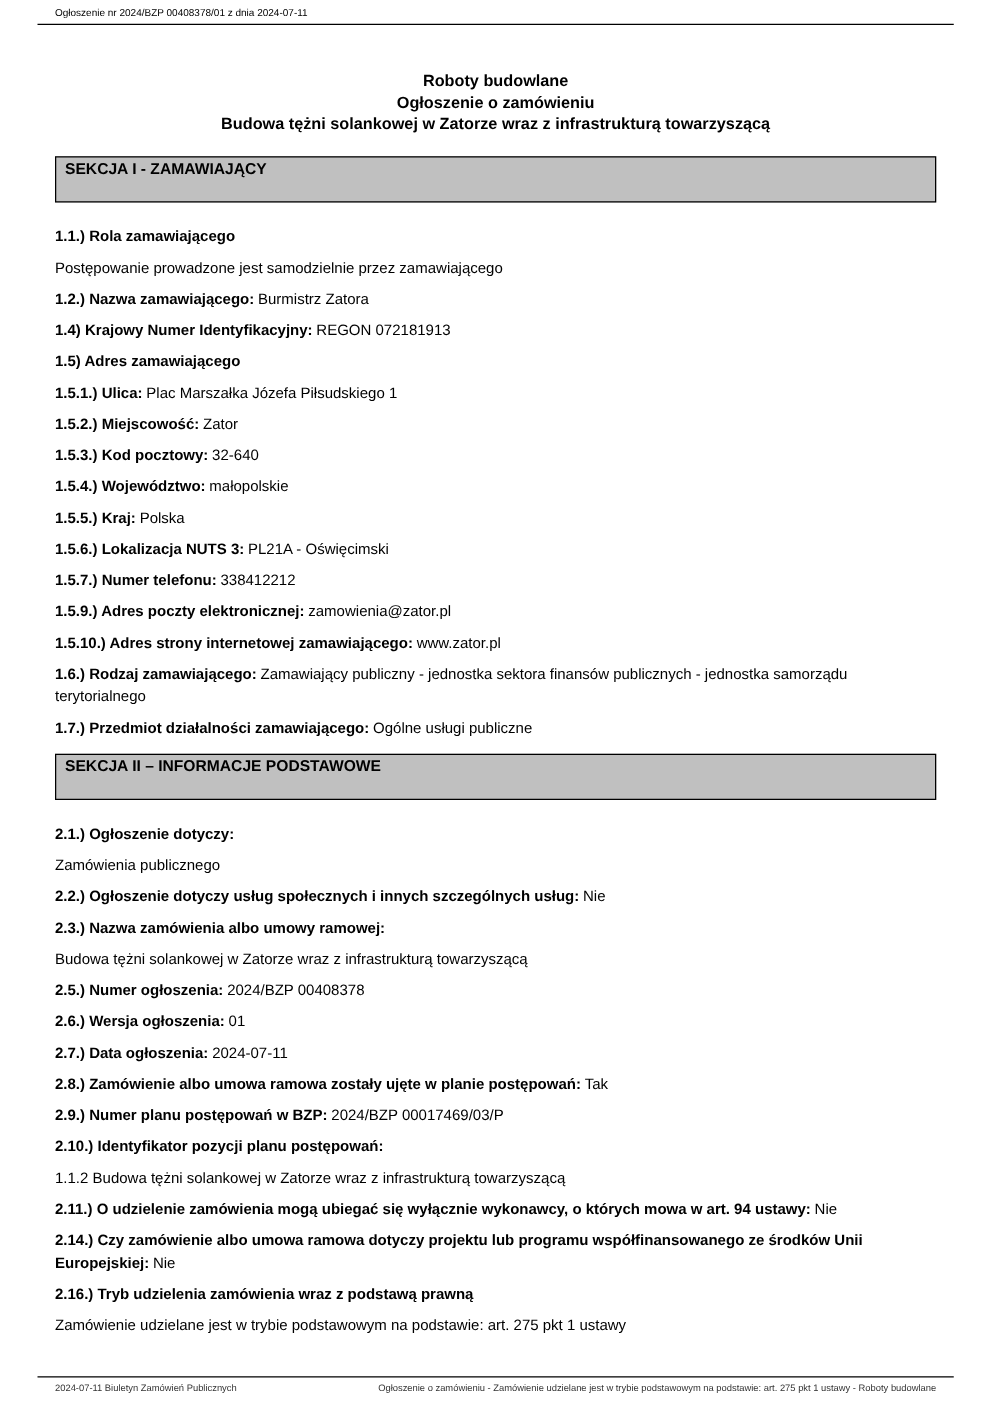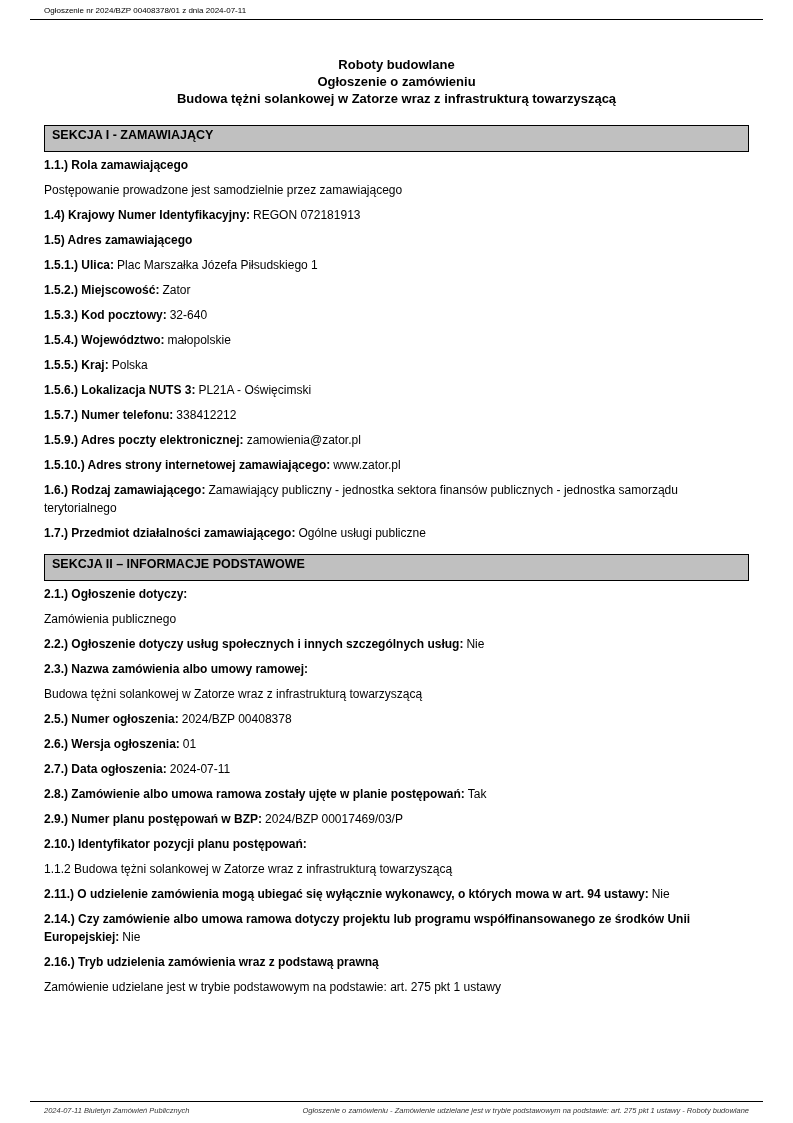--- a/index.html
+++ b/index.html
@@ -31,22 +31,22 @@
     line-height: 17px;
     margin-top: 36px;
     margin-bottom: 18px;
   }
   .section-bar {
     background: var(--bar-bg, #c0c0c0);
     border: 1.5px solid var(--bar-border, #000);
     font-weight: bold;
     font-size: 12.5px;
     line-height: 15px;
-    padding: 2px 7px 8px 7px;
-    margin: 12px 0 4px 0;
+    padding: 2px 7px 18px 7px;
+    margin: 12px 0 18px 0;
   }
   .item {
     font-size: 12px;
     line-height: 18px;
     margin: 0 0 7px 0;
   }
   .item .val { margin-left: 3px; }
   .page-footer {
     position: absolute;
     left: 30px;
@@ -54,21 +54,20 @@
     bottom: 8px;
   }
   .footer-rule { border-top: 1.5px solid #000; height: 0; }
   .footer-row {
     display: flex;
     justify-content: space-between;
     padding: 4px 14px 0 14px;
     font-size: 7.5px;
     line-height: 9px;
     color: #333;
-    font-style: italic;
   }
   .footer-row .right { text-align: right; margin-left: 26px; }
 </style>
 </head>
 <body>
 
 <div class="page">
 
   <div class="header-line">
     <span>Ogłoszenie nr 2024/BZP 00408378/01 z dnia 2024-07-11</span>
@@ -78,20 +77,21 @@
   <div class="doc-title">
     <div>Roboty budowlane</div>
     <div>Ogłoszenie o zamówieniu</div>
     <div>Budowa tężni solankowej w Zatorze wraz z infrastrukturą towarzyszącą</div>
   </div>
 
   <div id="sections">
       <div class="section-bar"><span>SEKCJA I - ZAMAWIAJĄCY</span></div>
       <p class="item heading"><b>1.1.) Rola zamawiającego</b></p>
       <p class="item text">Postępowanie prowadzone jest samodzielnie przez zamawiającego</p>
+      <p class="item labelvalue"><b>1.2.) Nazwa zamawiającego:</b><span class="val">Burmistrz Zatora</span></p>
       <p class="item labelvalue"><b>1.4) Krajowy Numer Identyfikacyjny:</b><span class="val">REGON 072181913</span></p>
       <p class="item heading"><b>1.5) Adres zamawiającego</b></p>
       <p class="item labelvalue"><b>1.5.1.) Ulica:</b><span class="val">Plac Marszałka Józefa Piłsudskiego 1</span></p>
       <p class="item labelvalue"><b>1.5.2.) Miejscowość:</b><span class="val">Zator</span></p>
       <p class="item labelvalue"><b>1.5.3.) Kod pocztowy:</b><span class="val">32-640</span></p>
       <p class="item labelvalue"><b>1.5.4.) Województwo:</b><span class="val">małopolskie</span></p>
       <p class="item labelvalue"><b>1.5.5.) Kraj:</b><span class="val">Polska</span></p>
       <p class="item labelvalue"><b>1.5.6.) Lokalizacja NUTS 3:</b><span class="val">PL21A - Oświęcimski</span></p>
       <p class="item labelvalue"><b>1.5.7.) Numer telefonu:</b><span class="val">338412212</span></p>
       <p class="item labelvalue"><b>1.5.9.) Adres poczty elektronicznej:</b><span class="val">zamowienia@zator.pl</span></p>

